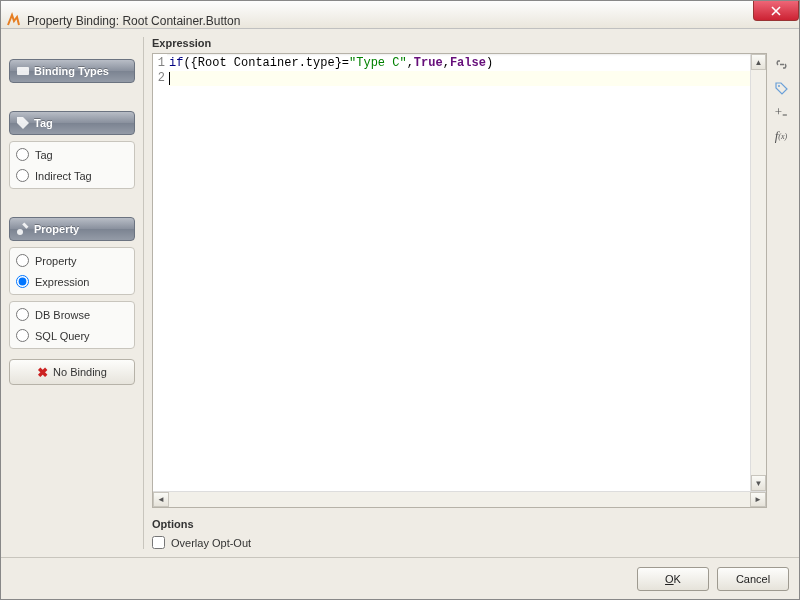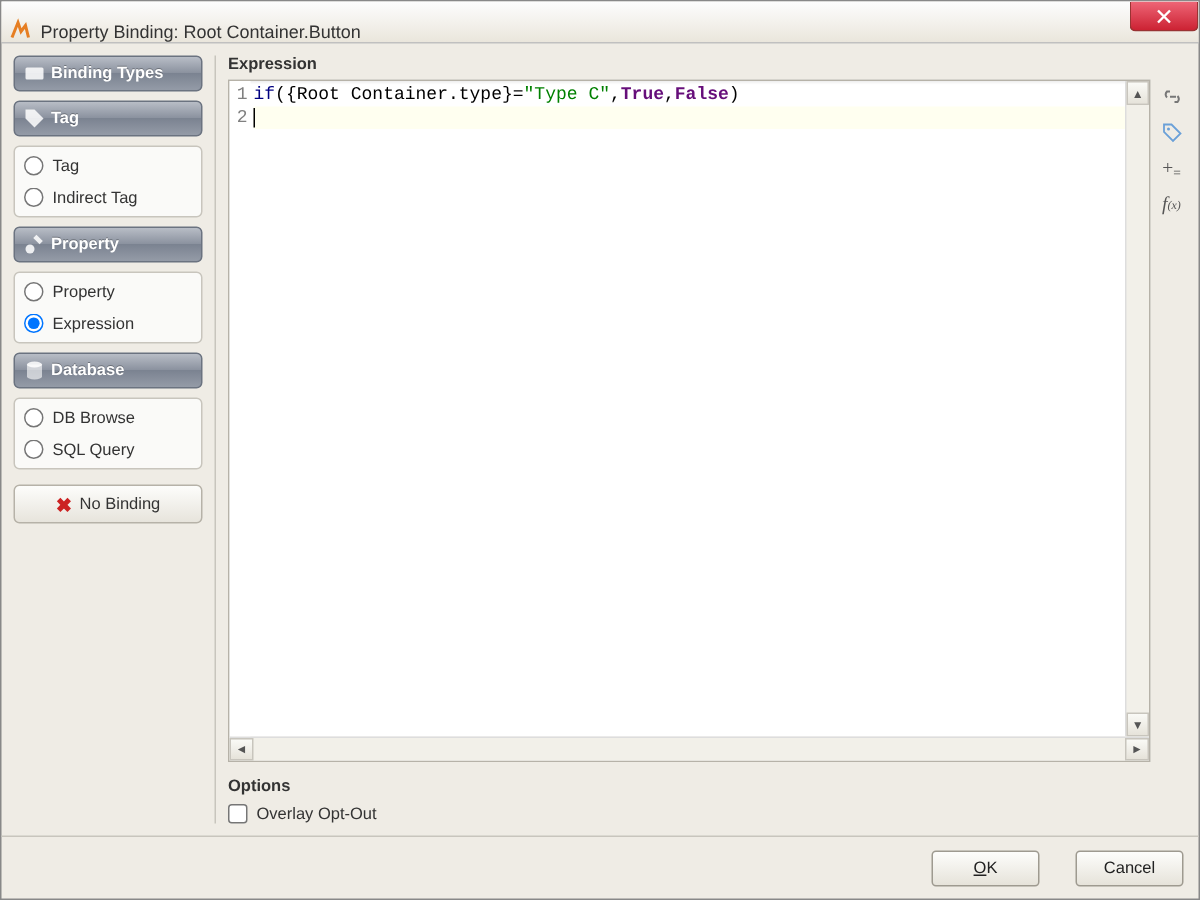--- a/index.html
+++ b/index.html
@@ -10,21 +10,21 @@
   .titlebar { height: 28px; background: linear-gradient(#fdfdfd, #eae6dc); border-bottom: 1px solid #c0c0c0; display: flex; align-items: flex-end; padding: 0 4px; position: relative; }
   .titlebar .app-icon { width: 16px; height: 16px; margin-right: 6px; display: flex; align-items: center; justify-content: center; }
   .titlebar .title { font-size: 12px; color: #333; }
   .titlebar .close { position: absolute; right: 0; top: 0; width: 46px; height: 20px; background: linear-gradient(#e67, #c23); border: 1px solid #933; border-top: none; border-radius: 0 0 4px 4px; color: #fff; display: flex; align-items: center; justify-content: center; font-size: 10px; cursor: pointer; }
   .titlebar .close svg { width: 10px; height: 10px; }
   
   .content { flex: 1; display: flex; padding: 8px; gap: 8px; overflow: hidden; }
   
   .sidebar { width: 126px; display: flex; flex-direction: column; gap: 6px; }
   
-  .section-header { height: 24px; background: linear-gradient(#b8bdc6, #8a919e 49%, #7b8391 50%, #949ba7); border: 1px solid #6b7380; border-radius: 4px; color: #fff; font-weight: bold; font-size: 11px; display: flex; align-items: center; padding: 0 6px; gap: 4px; text-shadow: 0 -1px 0 rgba(0,0,0,0.3); }
+  .section-header { height: 24px; background: linear-gradient(#b8bdc6, #8a919e 49%, #7b8391 50%, #949ba7); border: 1px solid #6b7380; border-radius: 4px; color: #fff; font-weight: bold; font-size: 11px; display: flex; align-items: center; padding: 0 6px; gap: 4px; text-shadow: 0 -1px 0 rgba(0,0,0,0.3); margin-top: 22px; }
   .section-header .hicon { width: 14px; height: 14px; display: flex; align-items: center; justify-content: center; }
   
   .section-body { background: #fafaf8; border: 1px solid #c8c5bd; border-radius: 4px; padding: 6px 6px; display: flex; flex-direction: column; gap: 8px; }
   .radio-row { display: flex; align-items: center; gap: 6px; font-size: 11px; color: #333; cursor: pointer; }
   .radio-row input { margin: 0; }
   
   .no-binding { height: 26px; background: linear-gradient(#fdfdfb, #e7e4dc); border: 1px solid #b6b2a8; border-radius: 4px; display: flex; align-items: center; justify-content: center; gap: 5px; font-size: 11px; color: #333; cursor: pointer; margin-top: 4px; }
   .no-binding .xicon { color: #c22; font-weight: bold; font-size: 13px; }
   
   .divider { width: 1px; background: #c8c5bd; }
@@ -51,21 +51,21 @@
   .hscroll .arrow { width: 16px; background: linear-gradient(#fafaf6,#e6e3da); border: 1px solid #c8c5bd; display:flex; align-items:center; justify-content:center; font-size:8px; color:#555; }
   .hscroll .track { flex:1; }
   
   .tool-col { width: 20px; display: flex; flex-direction: column; gap: 6px; align-items: center; padding-top: 2px; }
   .tool { width: 18px; height: 18px; display: flex; align-items: center; justify-content: center; color: #666; cursor: pointer; font-size: 13px; }
   .tool svg { width: 15px; height: 15px; }
   
   .options { margin-top: 10px; }
   .options .opt-row { display: flex; align-items: center; gap: 6px; margin-top: 6px; font-size: 11px; color: #333; }
   
-  .footer { height: 42px; border-top: 1px solid #c8c5bd; display: flex; align-items: center; justify-content: flex-end; padding: 0 10px; gap: 24px; }
+  .footer { height: 42px; border-top: 1px solid #c8c5bd; display: flex; align-items: center; justify-content: flex-end; padding: 0 10px; gap: 8px; }
   .btn { min-width: 72px; height: 24px; background: linear-gradient(#fdfdfb,#e6e3da); border: 1px solid #9e9a90; border-radius: 3px; font-size: 11px; color: #222; cursor: pointer; padding: 0 10px; }
   .btn u { text-decoration: underline; }
 </style>
 </head>
 <body>
 
 <div class="window">
 
   <div class="titlebar">
     <span class="app-icon">
@@ -125,29 +125,20 @@
         <label class="radio-row">
           <input type="radio" name="bt" style="">
           <span>Property</span>
         </label>
         <label class="radio-row">
           <input type="radio" name="bt" checked="" style="">
           <span>Expression</span>
         </label>
       </div>
 
-      <div class="section-header">
-        <span class="hicon">
-          <svg viewBox="0 0 14 14">
-              <ellipse cx="7" cy="3" rx="5" ry="2" fill="#fff" opacity="0.85"></ellipse>
-              <path d="M2 3 v8 a5 2 0 0 0 10 0 v-8" fill="#fff" opacity="0.6"></path>
-            </svg>
-        </span>
-        <span>Database</span>
-      </div>
       <div class="section-body">
         <label class="radio-row">
           <input type="radio" name="bt" style="">
           <span>DB Browse</span>
         </label>
         <label class="radio-row">
           <input type="radio" name="bt" style="">
           <span>SQL Query</span>
         </label>
       </div>

